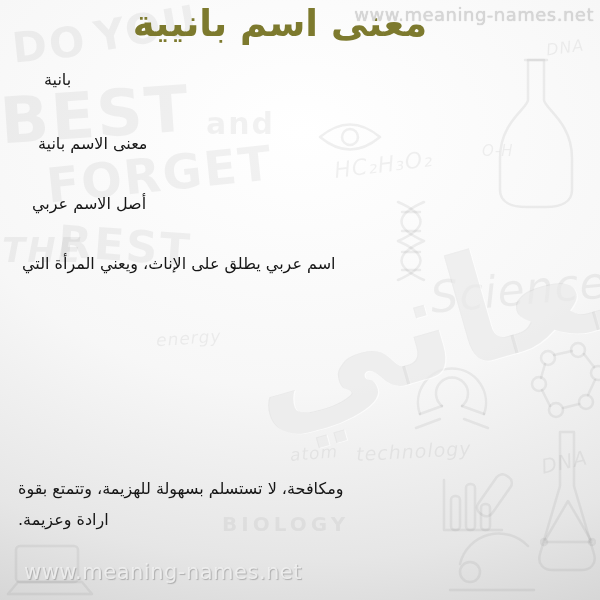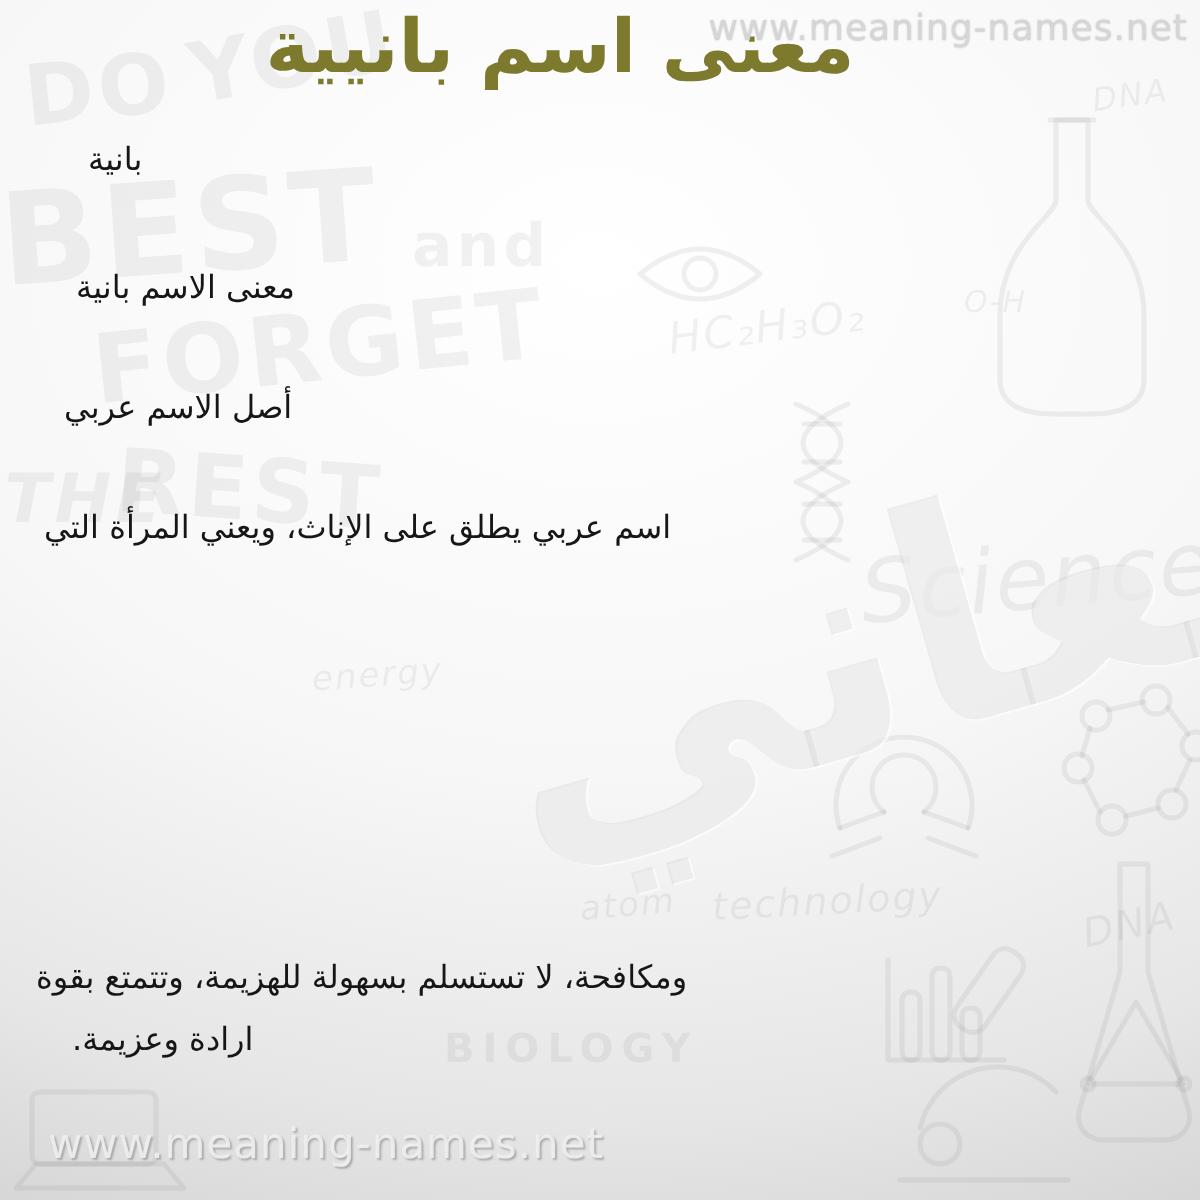--- a/index.html
+++ b/index.html
@@ -43,21 +43,21 @@
   .title{position:absolute;left:0;right:0;top:2px;text-align:center;transform:translateX(-20px);
     direction:rtl;font-size:37px;font-weight:700;color:#7d7a2e;z-index:5;}
   .ar{position:absolute;direction:rtl;white-space:nowrap;color:#161616;font-size:16px;z-index:5;}
   .h-name{left:44px;top:70px;}
   .h-meaning{left:38px;top:134px;}
   .h-origin{left:32px;top:194px;}
   .p0{left:22px;top:254px;}
   .p1{left:18px;top:318px;}
   .p2{left:18px;top:383px;}
   .p3{left:18px;top:446px;margin-top:33px;}
-  .p4{left:36px;top:510px;}
+  .p4{left:18px;top:510px;}
   .footer-line{left:18px;top:568px;}
 </style>
 </head>
 <body>
 
 <div class="page">
 
   <div class="doodles">
     <span class="dw dw0">DO</span>
     <span class="dw dw1">YOU</span>

